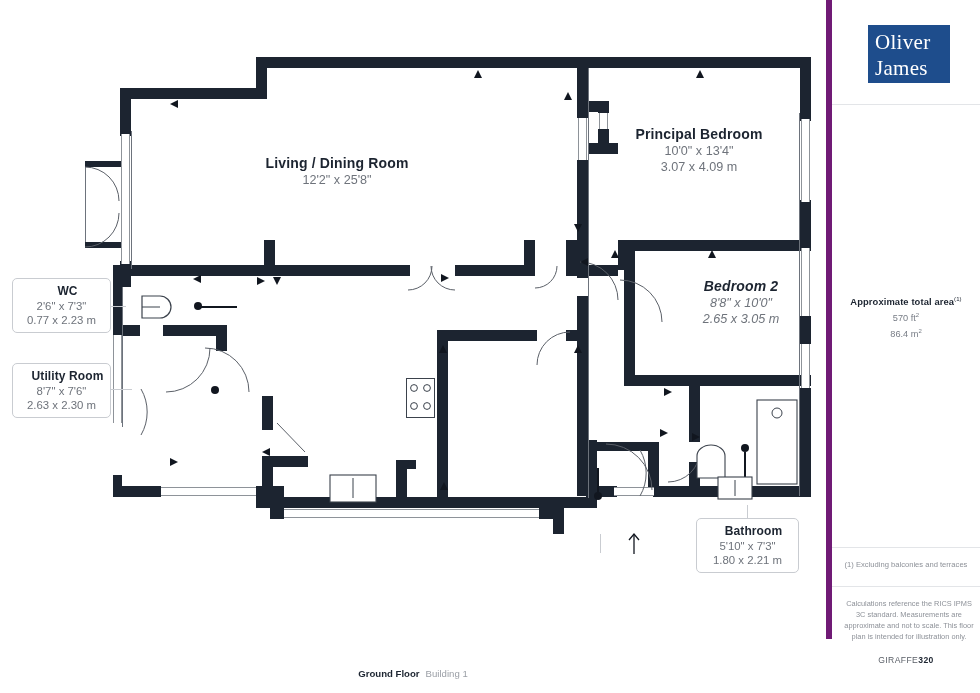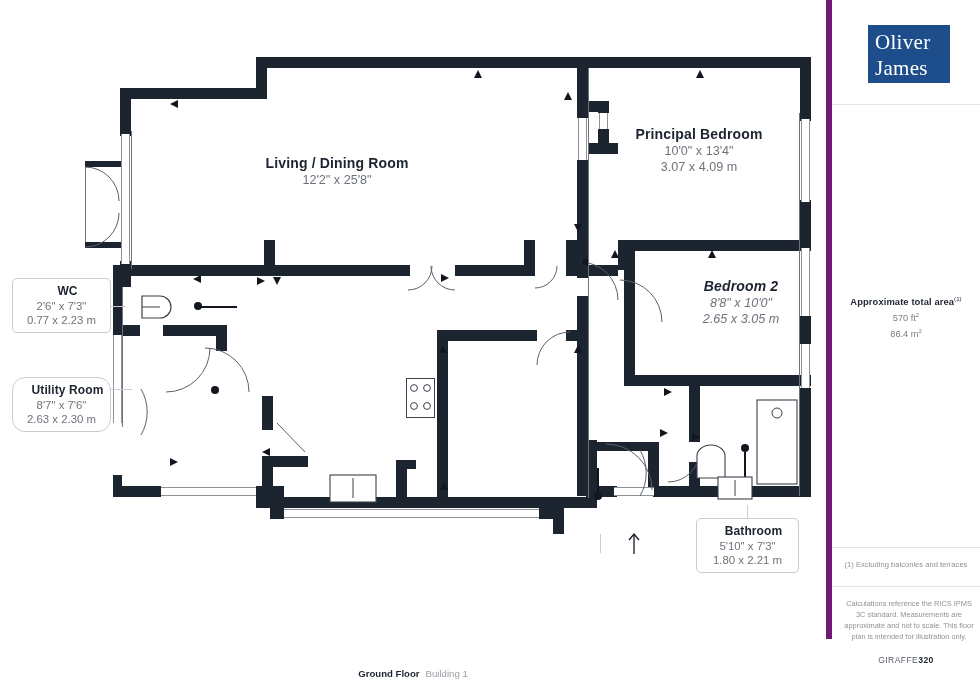--- a/index.html
+++ b/index.html
@@ -387,21 +387,21 @@
 
 
   <div class="leader" style="left:110px;top:306px;width:16px;height:1px;"></div>
   <div class="callout" style="left:12px;top:278px;width:99px;">
     <div class="c-name">WC</div>
     <div class="c-imp">2'6" x 7'3"</div>
     <div class="c-met">0.77 x 2.23 m</div>
   </div>
 
   <div class="leader" style="left:110px;top:389px;width:22px;height:1px;"></div>
-  <div class="callout" style="left:12px;top:377px;width:99px;border-radius:13px;">
+  <div class="callout" style="left:12px;top:363px;width:99px;">
     <div class="c-name">Utility Room</div>
     <div class="c-imp">8'7" x 7'6"</div>
     <div class="c-met">2.63 x 2.30 m</div>
   </div>
 
   <div class="leader" style="left:747px;top:505px;width:1px;height:14px;"></div>
   <div class="callout" style="left:696px;top:518px;width:103px;">
     <div class="c-name">Bathroom</div>
     <div class="c-imp">5'10" x 7'3"</div>
     <div class="c-met">1.80 x 2.21 m</div>

